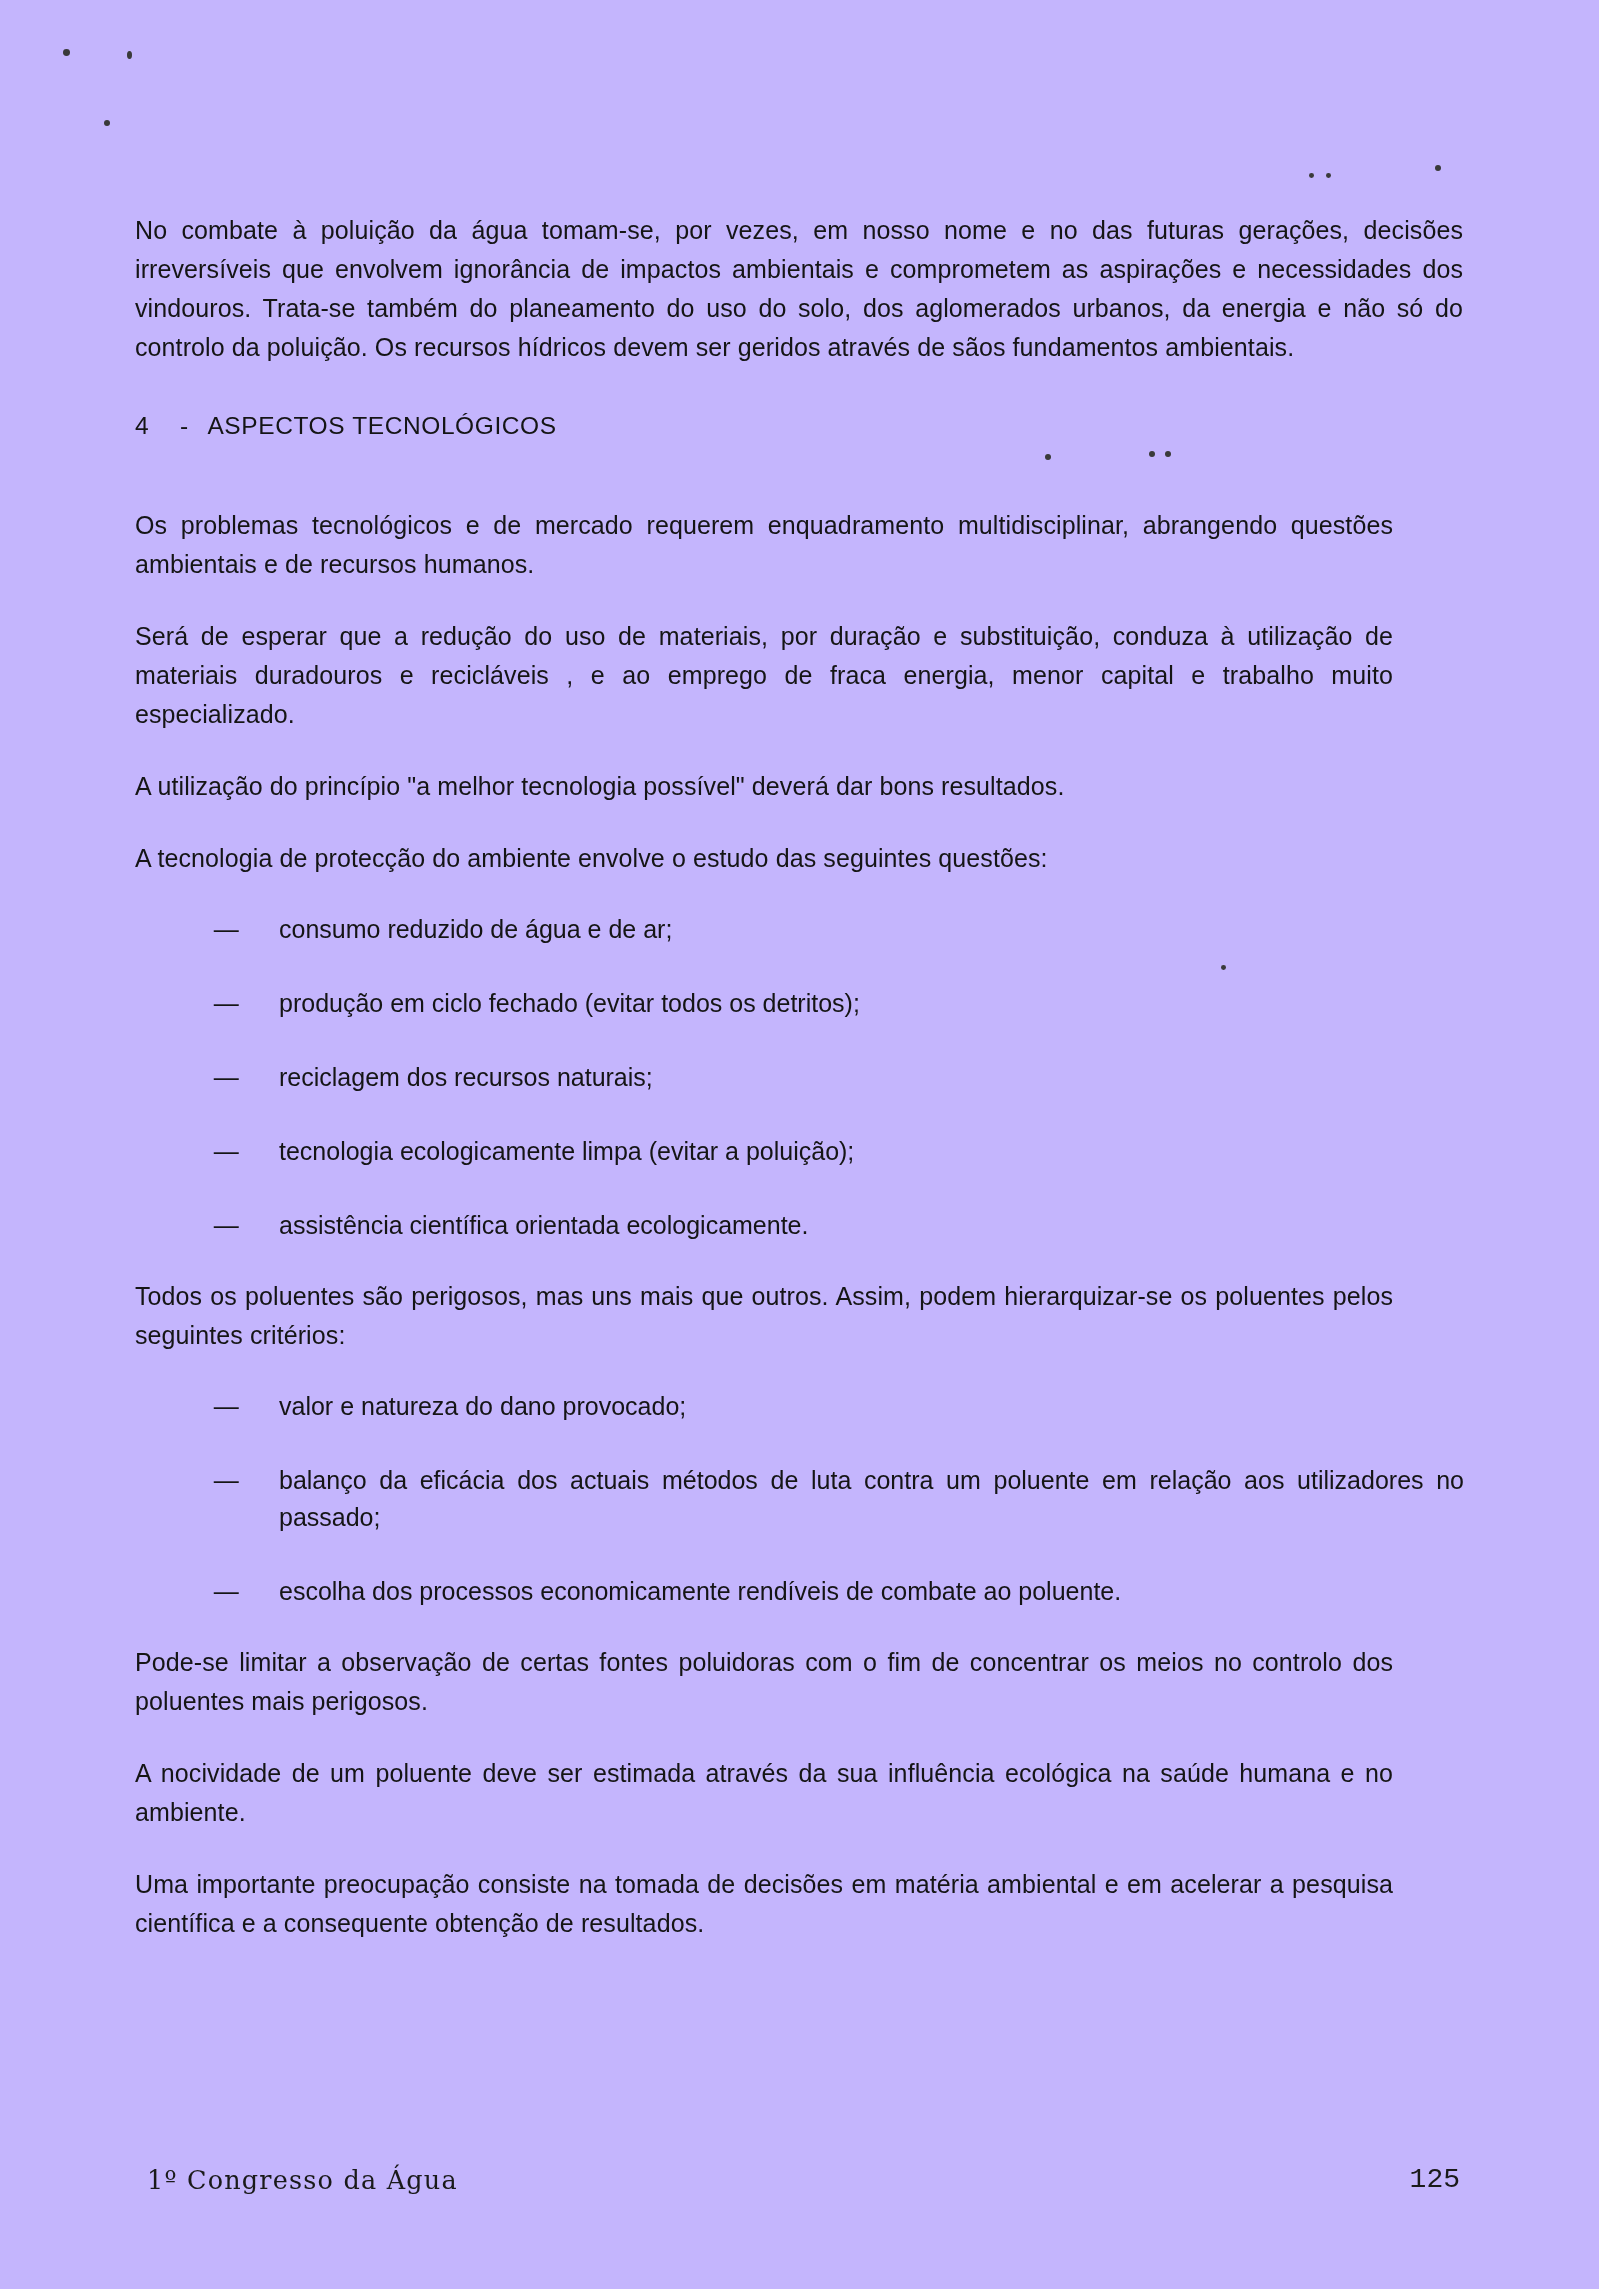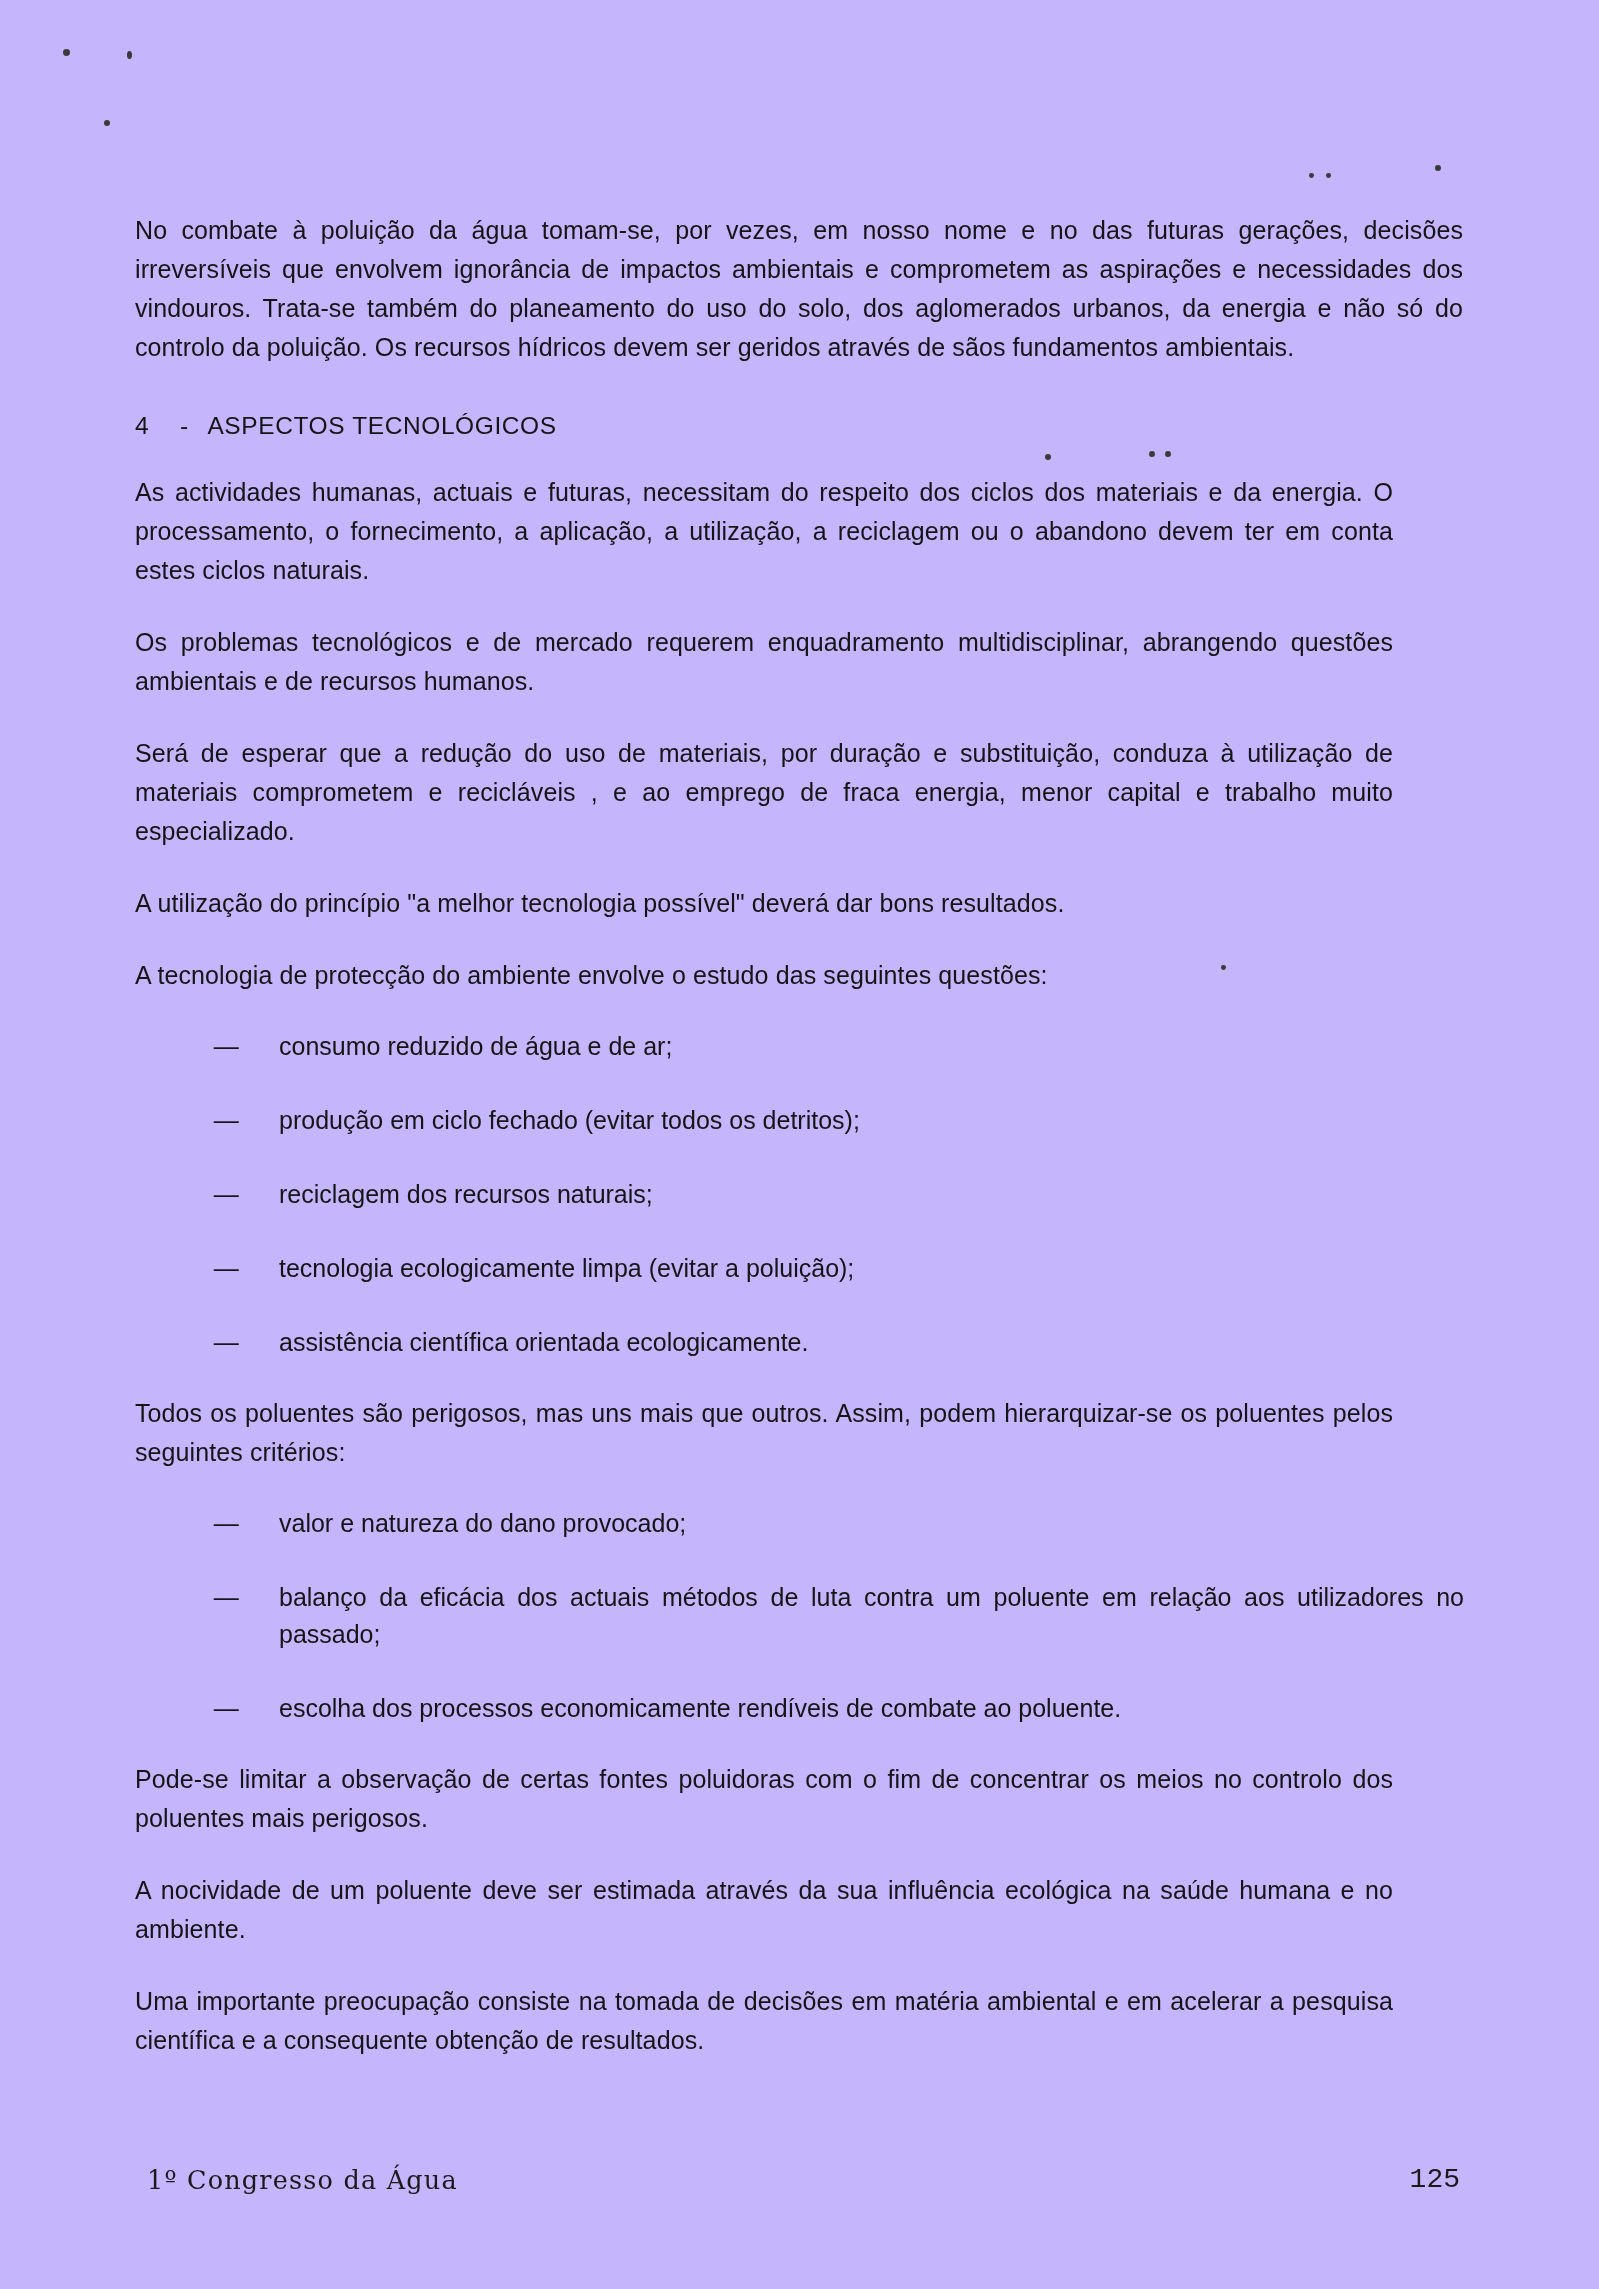--- a/index.html
+++ b/index.html
@@ -129,29 +129,28 @@
     <div class="gap-lg"></div>
 
     <div class="section-head">
       <span class="num">4</span>
       <span class="dash">-</span>
       <span class="title">ASPECTOS TECNOLÓGICOS</span>
     </div>
 
     <div class="gap-md"></div>
 
-    <p class="para indent">As actividades humanas, actuais e futuras, necessitam do respeito dos ciclos dos materiais e da energia. O processamento, o fornecimento, a aplicação, a utilização, a reciclagem ou o abandono devem ter em conta estes ciclos naturais.</p>
 
     <div class="gap-md"></div>
 
     <p class="para indent">Os problemas tecnológicos e de mercado requerem enquadramento multidisciplinar, abrangendo questões ambientais e de recursos humanos.</p>
 
     <div class="gap-md"></div>
 
-    <p class="para indent">Será de esperar que a redução do uso de materiais, por duração e substituição, conduza à utilização de materiais comprometem e recicláveis , e ao emprego de fraca energia, menor capital e trabalho muito especializado.</p>
+    <p class="para indent">Será de esperar que a redução do uso de materiais, por duração e substituição, conduza à utilização de materiais duradouros e recicláveis , e ao emprego de fraca energia, menor capital e trabalho muito especializado.</p>
 
     <div class="gap-md"></div>
 
     <p class="para indent">A utilização do princípio "a melhor tecnologia possível" deverá dar bons resultados.</p>
 
     <div class="gap-md"></div>
 
     <p class="para indent">A tecnologia de protecção do ambiente envolve o estudo das seguintes questões:</p>
 
     <div class="gap-md"></div>

